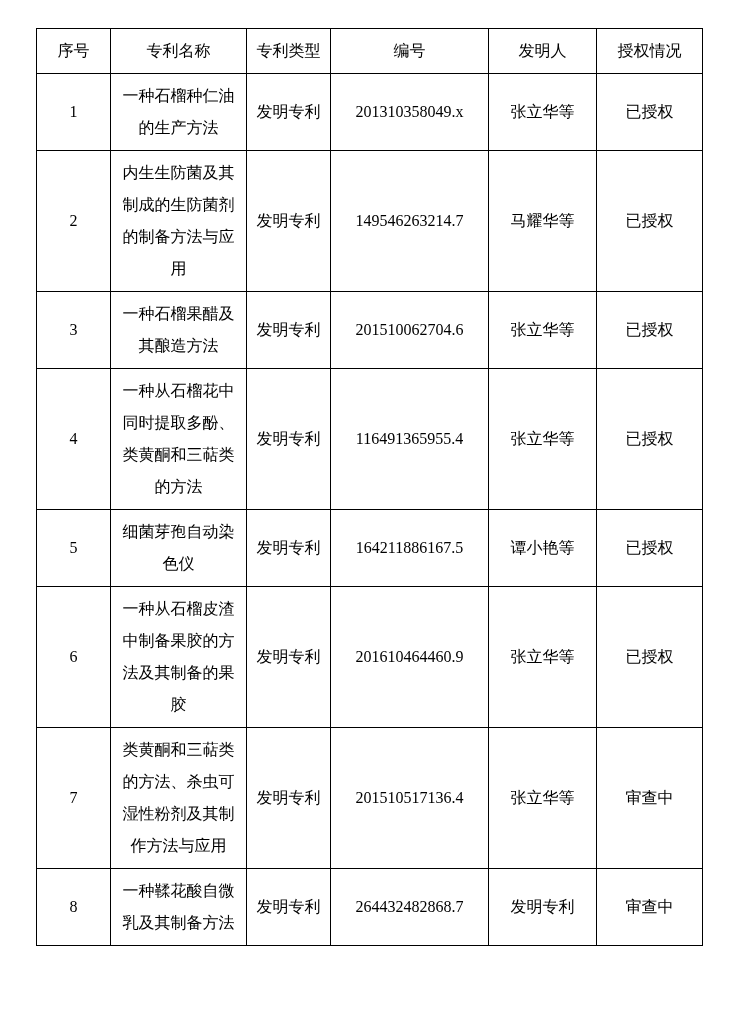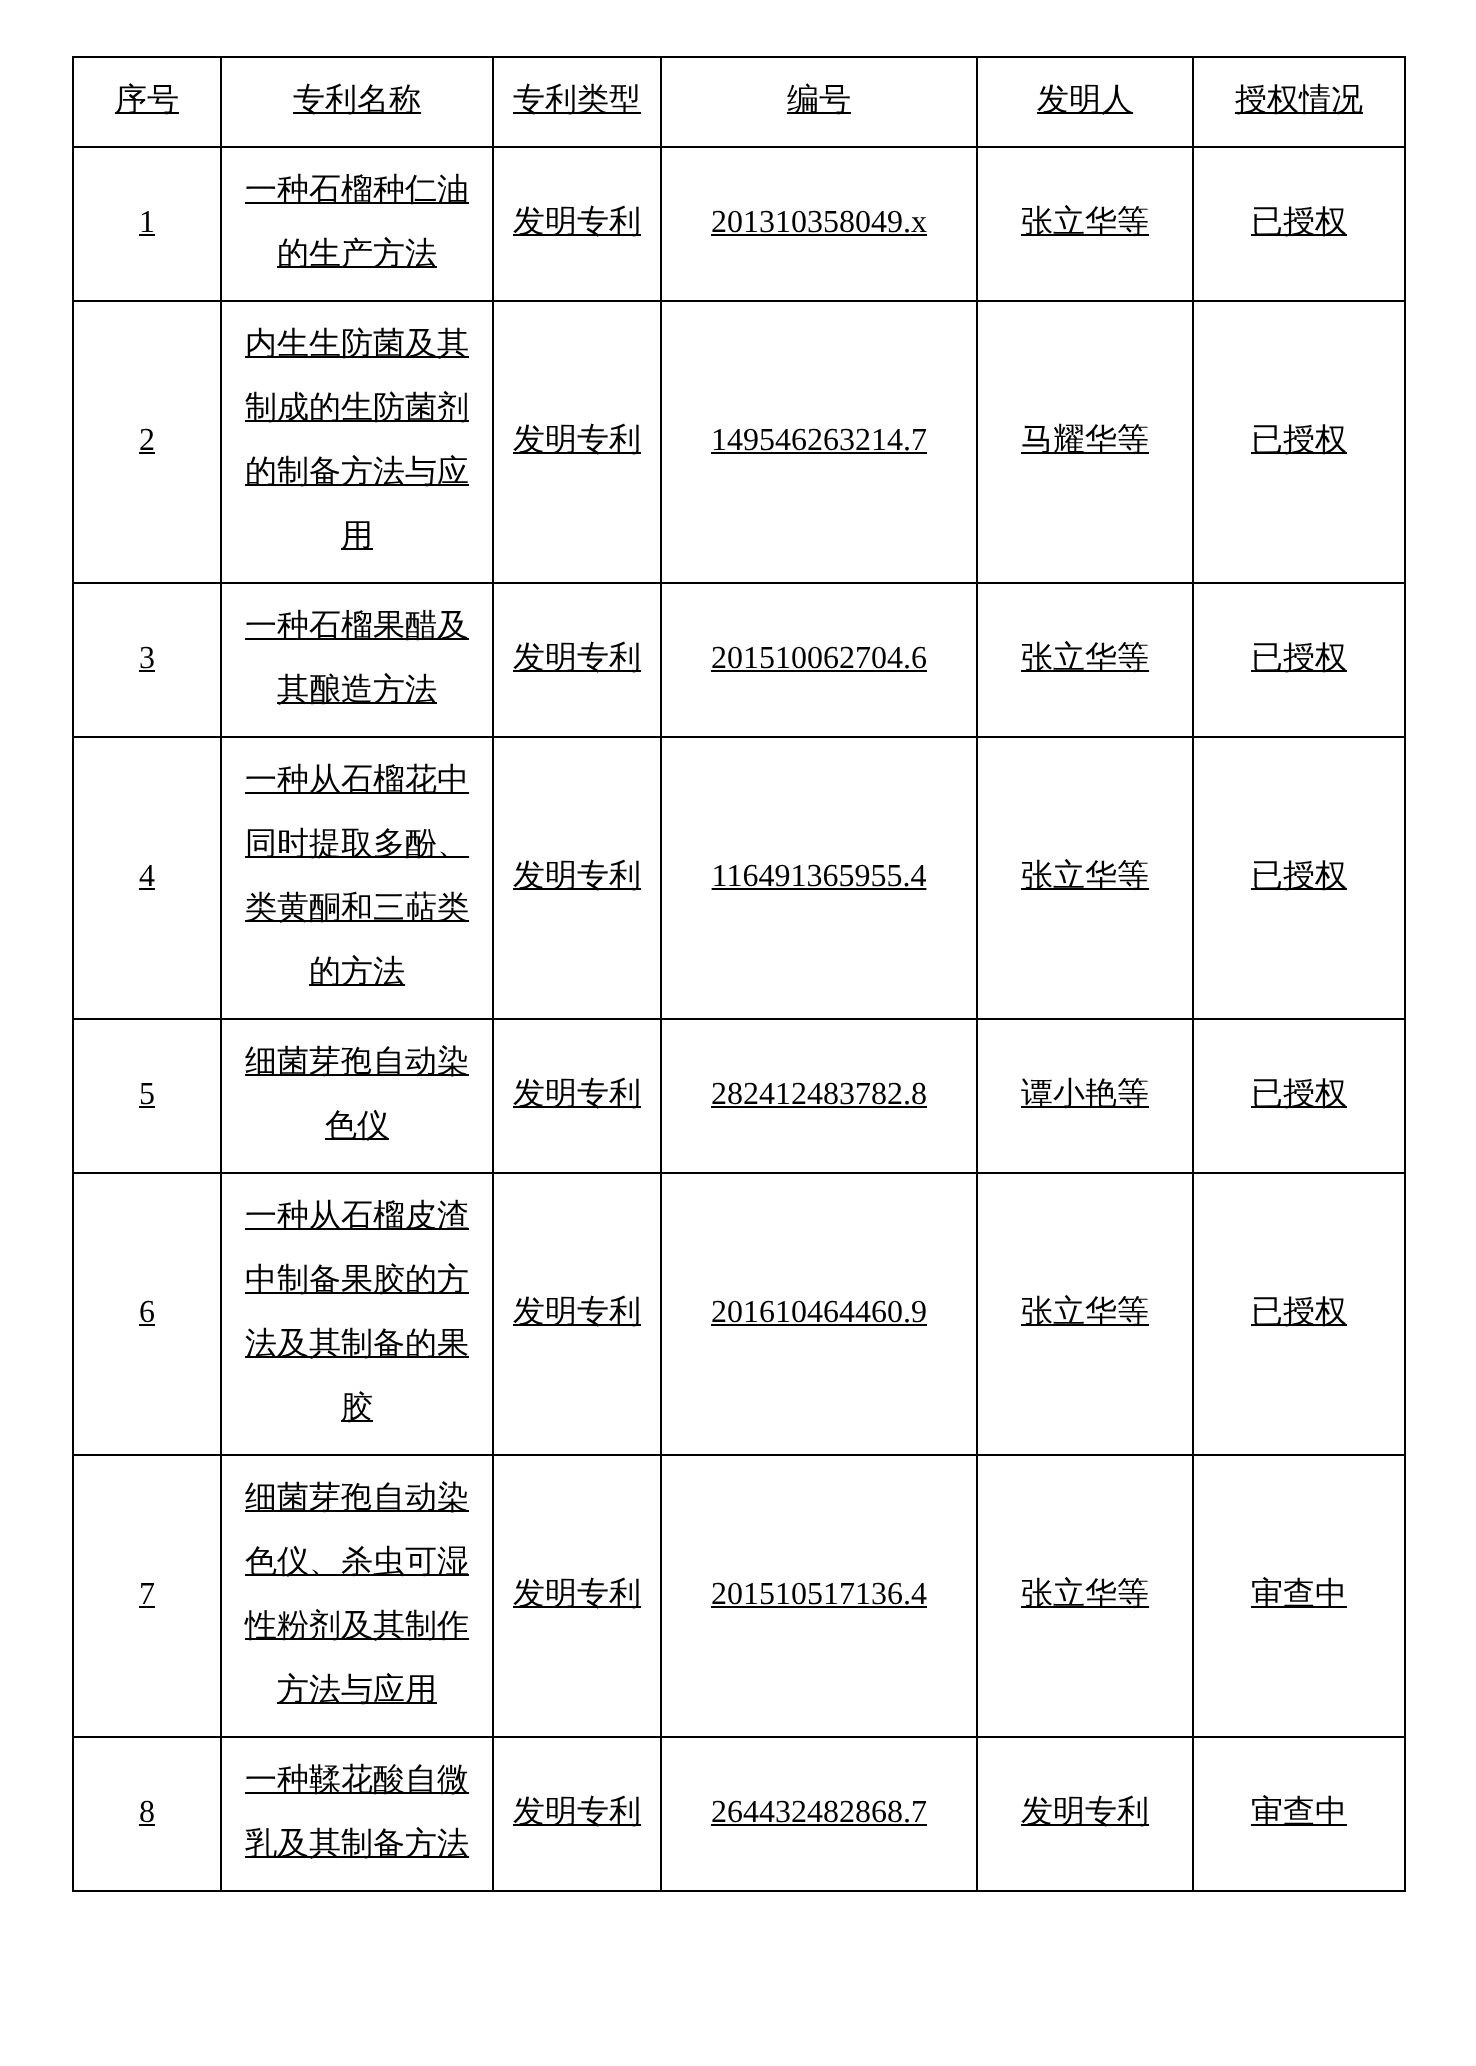--- a/index.html
+++ b/index.html
@@ -12,21 +12,20 @@
     height: 1033px;
     font-family: "Liberation Serif", "DejaVu Serif", serif;
     color: #000000;
   }
   .page {
     position: relative;
     width: 638px;
     height: 1033px;
     box-sizing: border-box;
     padding: 28px 36px 16px 36px;
-    text-decoration: underline;
   }
   table.patent-table {
     border-collapse: collapse;
     width: 666px;
     table-layout: fixed;
   }
   table.patent-table td,
   table.patent-table th {
     border: 1px solid #000000;
     font-weight: normal;
@@ -108,35 +107,35 @@
         <td class="cell-name">一种从石榴花中同时提取多酚、类黄酮和三萜类的方法</td>
         <td>发明专利</td>
         <td class="cell-number">116491365955.4</td>
         <td>张立华等</td>
         <td>已授权</td>
       </tr>
       <tr>
         <td>5</td>
         <td class="cell-name">细菌芽孢自动染色仪</td>
         <td>发明专利</td>
-        <td class="cell-number">282412483782.8</td>
+        <td class="cell-number">164211886167.5</td>
         <td>谭小艳等</td>
         <td>已授权</td>
       </tr>
       <tr>
         <td>6</td>
         <td class="cell-name">一种从石榴皮渣中制备果胶的方法及其制备的果胶</td>
         <td>发明专利</td>
         <td class="cell-number">201610464460.9</td>
         <td>张立华等</td>
         <td>已授权</td>
       </tr>
       <tr>
         <td>7</td>
-        <td class="cell-name">细菌芽孢自动染色仪、杀虫可湿性粉剂及其制作方法与应用</td>
+        <td class="cell-name">类黄酮和三萜类的方法、杀虫可湿性粉剂及其制作方法与应用</td>
         <td>发明专利</td>
         <td class="cell-number">201510517136.4</td>
         <td>张立华等</td>
         <td>审查中</td>
       </tr>
       <tr>
         <td>8</td>
         <td class="cell-name">一种鞣花酸自微乳及其制备方法</td>
         <td>发明专利</td>
         <td class="cell-number">264432482868.7</td>

